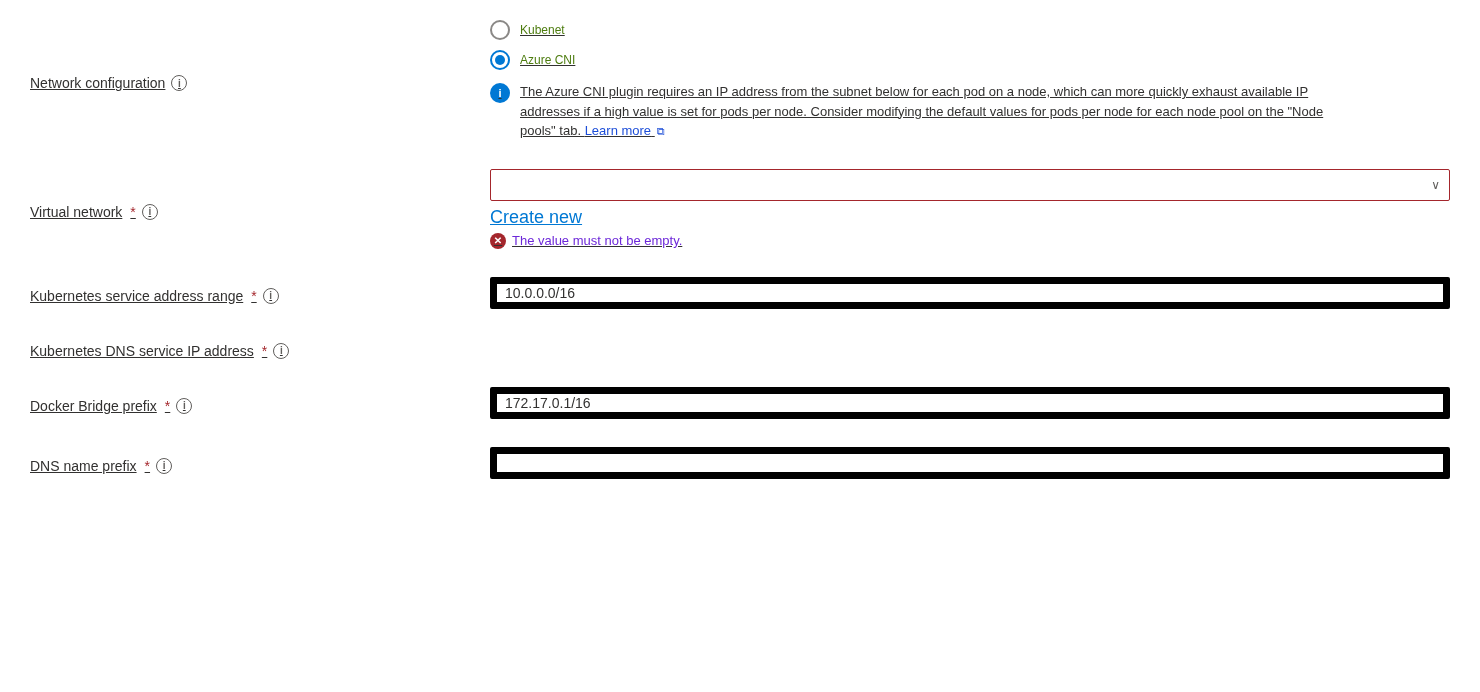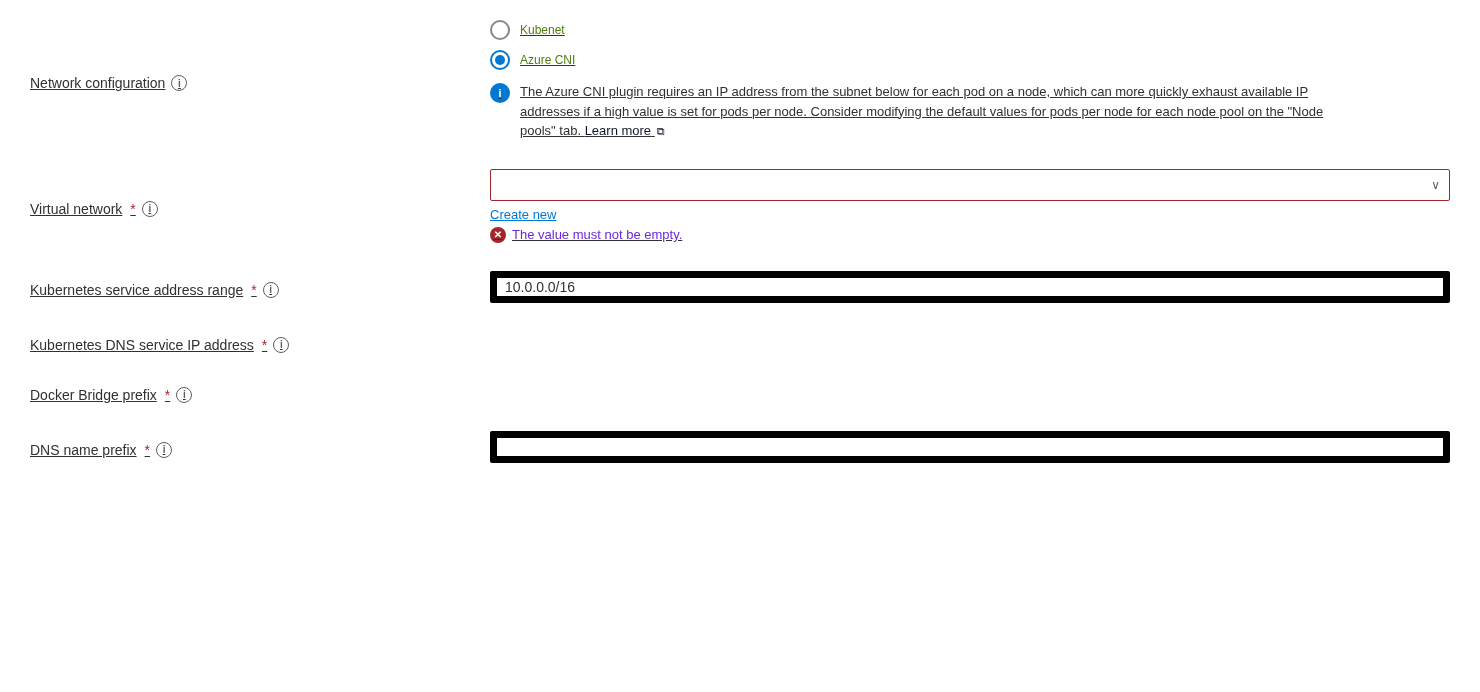--- a/index.html
+++ b/index.html
@@ -108,21 +108,21 @@
       font-weight: bold;
       flex-shrink: 0;
       margin-top: 1px;
     }
     .info-box-text {
       font-size: 13px;
       color: #323130;
       line-height: 1.5;
     }
     .info-box-text a {
-      color: #0f172a;
+      color: #1d4ed8;
       text-decoration: none;
     }
     .external-link-icon {
       display: inline-block;
       font-size: 11px;
       margin-left: 2px;
     }
     
     .dropdown-container {
       position: relative;
@@ -147,21 +147,21 @@
       right: 10px;
       top: 50%;
       transform: translateY(-50%);
       pointer-events: none;
       font-size: 12px;
       color: #605e5c;
     }
     
     .create-new-link {
       color: #0078d4;
-      font-size: 13px;
+      font-size: 18px;
       cursor: pointer;
       margin-top: 6px;
       display: inline-block;
     }
     
     .error-msg {
       display: flex;
       align-items: center;
       gap: 6px;
       margin-top: 5px;
@@ -285,20 +285,23 @@
 </div>
 
 <div class="form-row">
   <div class="label-col">
     <span class="label-text">Docker Bridge prefix</span>
     <span class="required-star">*</span>
     <span class="info-icon" title="Docker Bridge address info">
       <span>i</span>
     </span>
   </div>
+  <div class="control-col">
+    <input type="text" class="text-input" value="172.17.0.1/16" style="">
+  </div>
 </div>
 
 <div class="form-row">
   <div class="label-col">
     <span class="label-text">DNS name prefix</span>
     <span class="required-star">*</span>
     <span class="info-icon" title="DNS name prefix info">
       <span>i</span>
     </span>
   </div>

